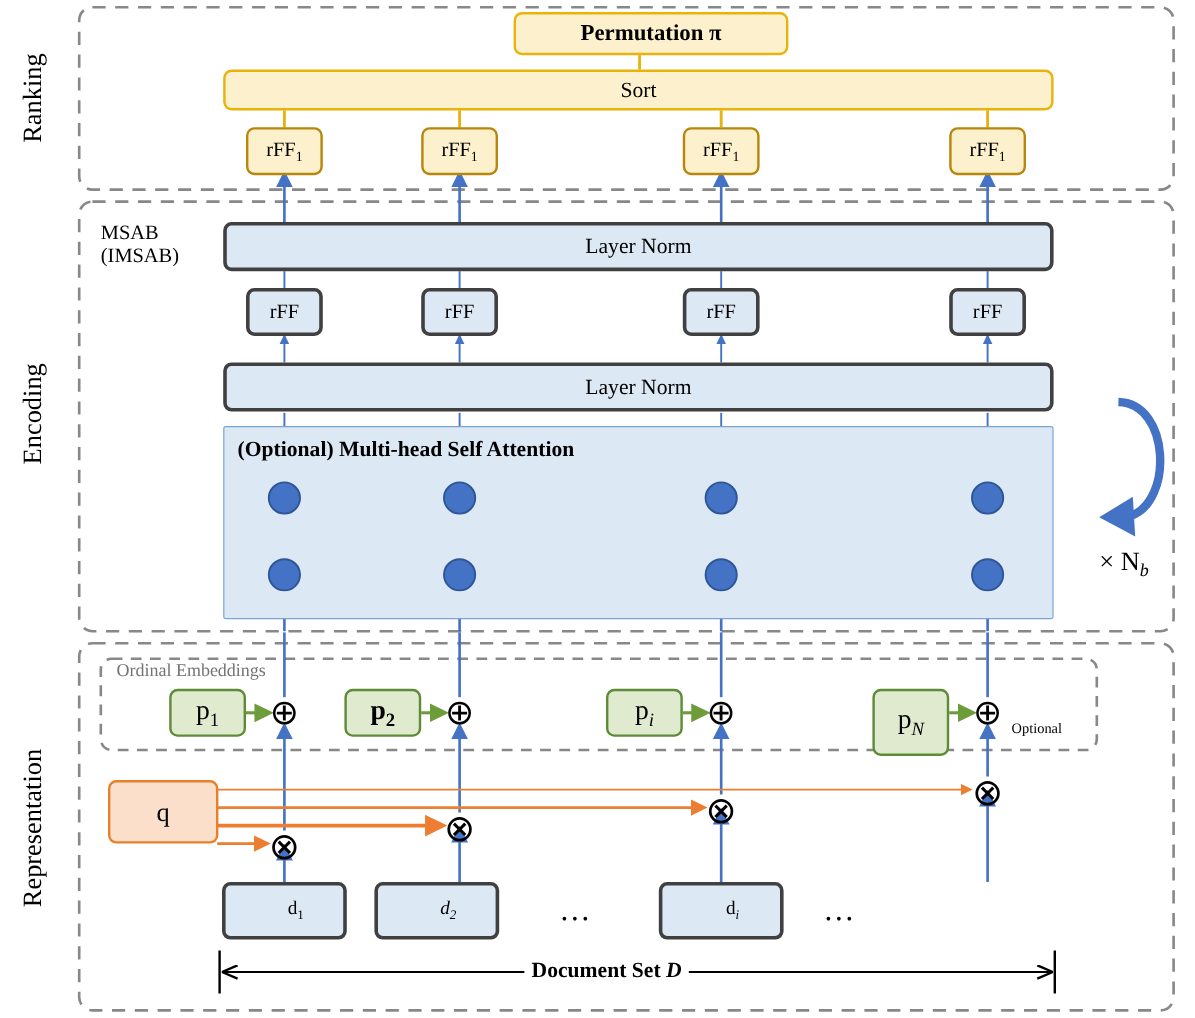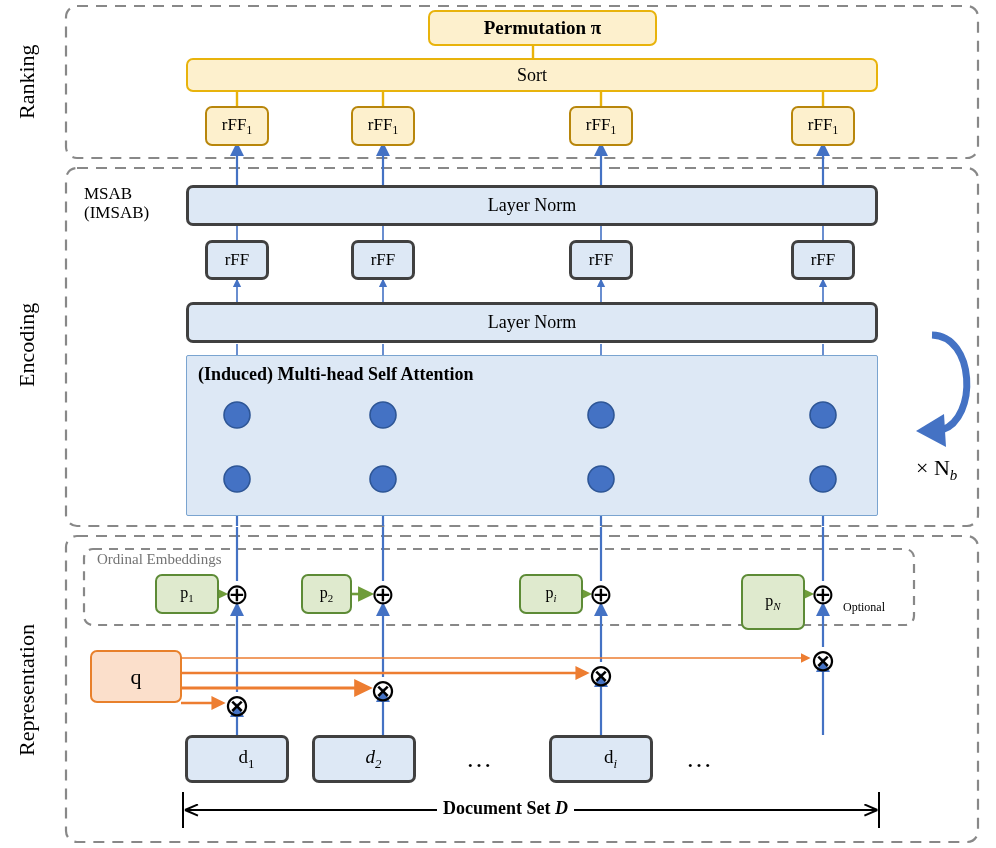--- a/index.html
+++ b/index.html
@@ -36,23 +36,23 @@
     position:absolute;font-family:"Liberation Serif",serif;
     font-size:18px;font-weight:bold;color:#000;white-space:nowrap;
   }
   .sub{font-size:0.68em;vertical-align:sub;}
   .ital{font-style:italic;}
   .txt-perm{font-size:19px;font-weight:bold;}
   .txt-sort{font-size:18px;}
   .txt-rff1{font-size:17px;}
   .txt-ln{font-size:18px;}
   .txt-rff{font-size:17px;}
-  .txt-p{font-size:16px;margin-left:14px;}
+  .txt-p{font-size:23px;}
   .txt-q{font-size:22px;}
-  .txt-d{font-size:19px;padding-left:19px;}
+  .txt-d{font-size:16px;padding-left:19px;}
   .msab{
     position:absolute;font-family:"Liberation Serif",serif;font-size:17px;
     color:#000;line-height:1.12;white-space:nowrap;
   }
   .ordlabel{
     position:absolute;font-family:"Liberation Serif",serif;font-size:15px;color:#737373;
     white-space:nowrap;background:#fff;padding:0 2px;
   }
   .optlabel{
     position:absolute;font-family:"Liberation Serif",serif;font-size:12px;color:#000;
@@ -245,21 +245,21 @@
   </div>
   <div class="box box-blue txt-rff" style="left:791px;top:240px;width:64px;height:40px;">
     <span>rFF</span>
   </div>
 
   <div class="box box-blue txt-ln" style="left:186px;top:302px;width:692px;height:41px;">
     <span>Layer Norm</span>
   </div>
 
   <div class="attnpanel" style="left:186px;top:355px;width:692px;height:161px;"></div>
-  <div class="attn-title" style="left:198px;top:364px;">(Induced) Multi-head Self Attention</div>
+  <div class="attn-title" style="left:198px;top:364px;">(Optional) Multi-head Self Attention</div>
 
   <svg style="position:absolute;left:0;top:0;width:996px;height:848px;pointer-events:none;">
     <circle cx="237" cy="415" r="13" fill="#4472c4" stroke="#2e5696" stroke-width="1.6"></circle>
     <circle cx="383" cy="415" r="13" fill="#4472c4" stroke="#2e5696" stroke-width="1.6"></circle>
     <circle cx="601" cy="415" r="13" fill="#4472c4" stroke="#2e5696" stroke-width="1.6"></circle>
     <circle cx="823" cy="415" r="13" fill="#4472c4" stroke="#2e5696" stroke-width="1.6"></circle>
     <circle cx="237" cy="479" r="13" fill="#4472c4" stroke="#2e5696" stroke-width="1.6"></circle>
     <circle cx="383" cy="479" r="13" fill="#4472c4" stroke="#2e5696" stroke-width="1.6"></circle>
     <circle cx="601" cy="479" r="13" fill="#4472c4" stroke="#2e5696" stroke-width="1.6"></circle>
     <circle cx="823" cy="479" r="13" fill="#4472c4" stroke="#2e5696" stroke-width="1.6"></circle>
@@ -268,21 +268,21 @@
   <div class="nblabel" style="left:916px;top:455px;">
     <span>× N</span><span class="sub ital">b</span>
   </div>
 
   <div class="ordlabel" style="left:95px;top:551px;">Ordinal Embeddings</div>
   <div class="optlabel" style="left:843px;top:600px;">Optional</div>
 
   <div class="box box-green txt-p" style="left:141px;top:574px;width:64px;height:40px;">
     <span><span>p</span><span class="sub">1</span></span>
   </div>
-  <div class="box box-green txt-p" style="left:287px;top:574px;width:51px;height:40px;">
+  <div class="box box-green txt-p" style="left:287px;top:574px;width:64px;height:40px;font-weight:bold;">
     <span><span>p</span><span class="sub">2</span></span>
   </div>
   <div class="box box-green txt-p" style="left:505px;top:574px;width:64px;height:40px;">
     <span><span>p</span><span class="sub ital">i</span></span>
   </div>
   <div class="box box-green txt-p" style="left:727px;top:574px;width:64px;height:56px;">
     <span><span>p</span><span class="sub ital">N</span></span>
   </div>
 
   <div class="opsym" style="left:223px;top:580px;width:28px;height:28px;font-size:29px;line-height:1;">

